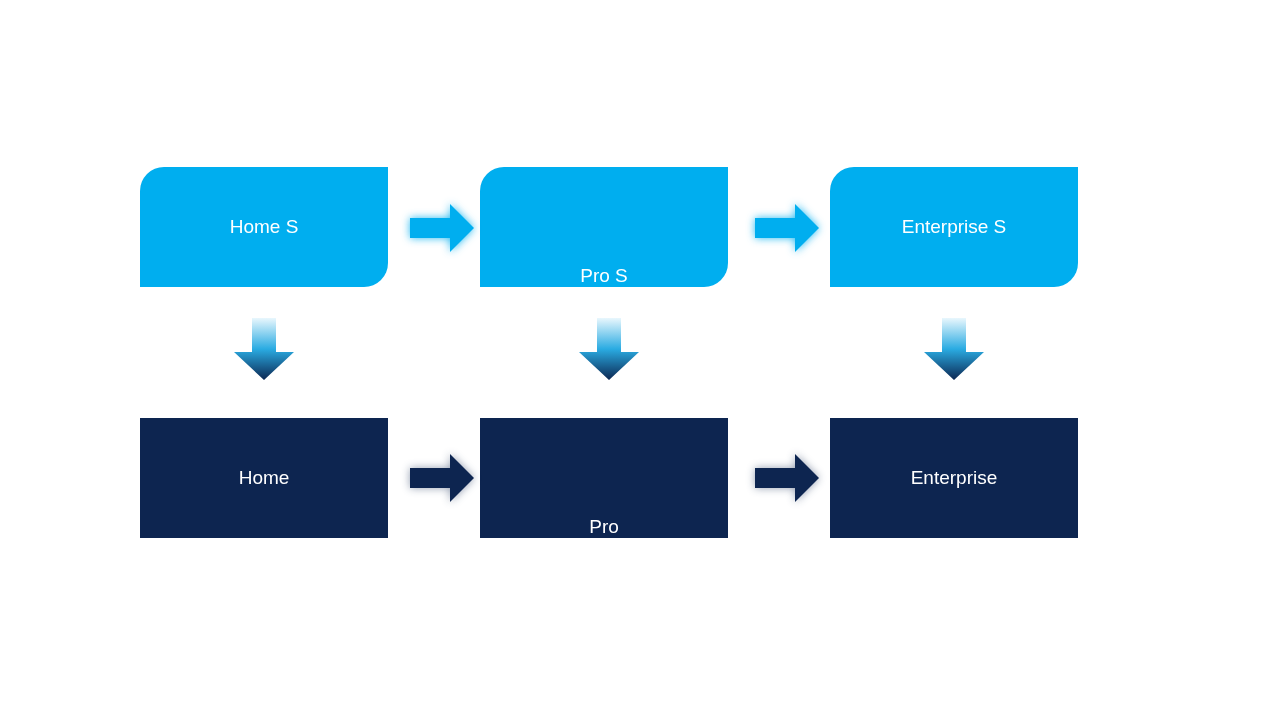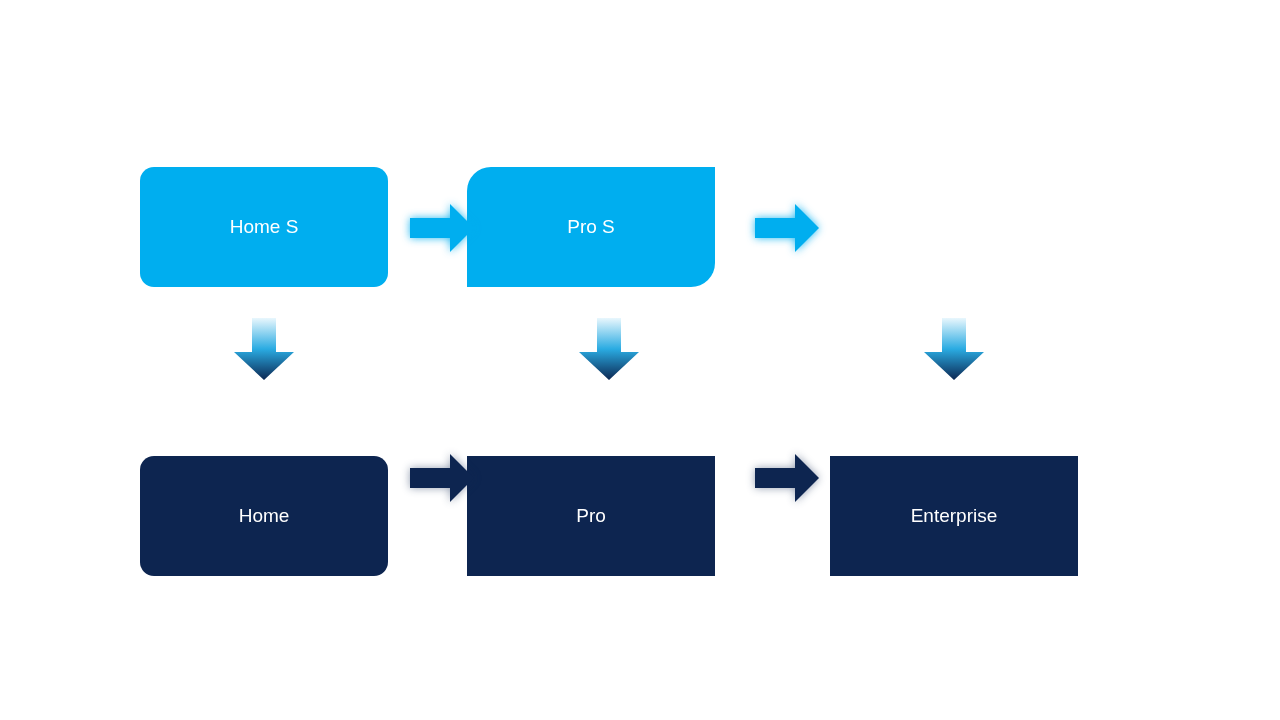--- a/index.html
+++ b/index.html
@@ -28,24 +28,23 @@
     box-sizing: border-box;
   }
   .box-top {
     background: var(--top-box-fill, #00aeef);
     border-radius: 24px 0 24px 0;
     top: 167px;
   }
   .box-bottom {
     background: var(--bottom-box-fill, #0d2550);
     top: 418px;
-    margin-top: 38px;
   }
-  .col-1 { left: 140px; border-radius: 14px; }
-  .col-2 { left: 467px; }
+  .col-1 { left: 140px; }
+  .col-2 { left: 480px; align-items: flex-end; }
   .col-3 { left: 830px; }
 
   .arrow {
     position: absolute;
     line-height: 0;
   }
   .arrow-right-top svg {
     color: var(--top-arrow-fill, #00aeef);
     filter: drop-shadow(0 0 4px rgba(0, 174, 239, 0.85));
   }
@@ -83,20 +82,23 @@
         <stop offset="1" stop-color="#0c2752"></stop>
       </linearGradient>
     </defs>
   </svg>
 
   <div class="box box-top col-1">
     <span>Home S</span>
   </div>
   <div class="box box-top col-2">
     <span>Pro S</span>
+  </div>
+  <div class="box box-top col-3">
+    <span>Enterprise S</span>
   </div>
 
   <div class="arrow arrow-right-top arrow-right-a arrow-row-top">
     <svg width="64" height="48" viewBox="0 0 64 48">
       <polygon points="0,14 40,14 40,0 64,24 40,48 40,34 0,34" fill="currentColor"></polygon>
     </svg>
   </div>
   <div class="arrow arrow-right-top arrow-right-b arrow-row-top">
     <svg width="64" height="48" viewBox="0 0 64 48">
       <polygon points="0,14 40,14 40,0 64,24 40,48 40,34 0,34" fill="currentColor"></polygon>

